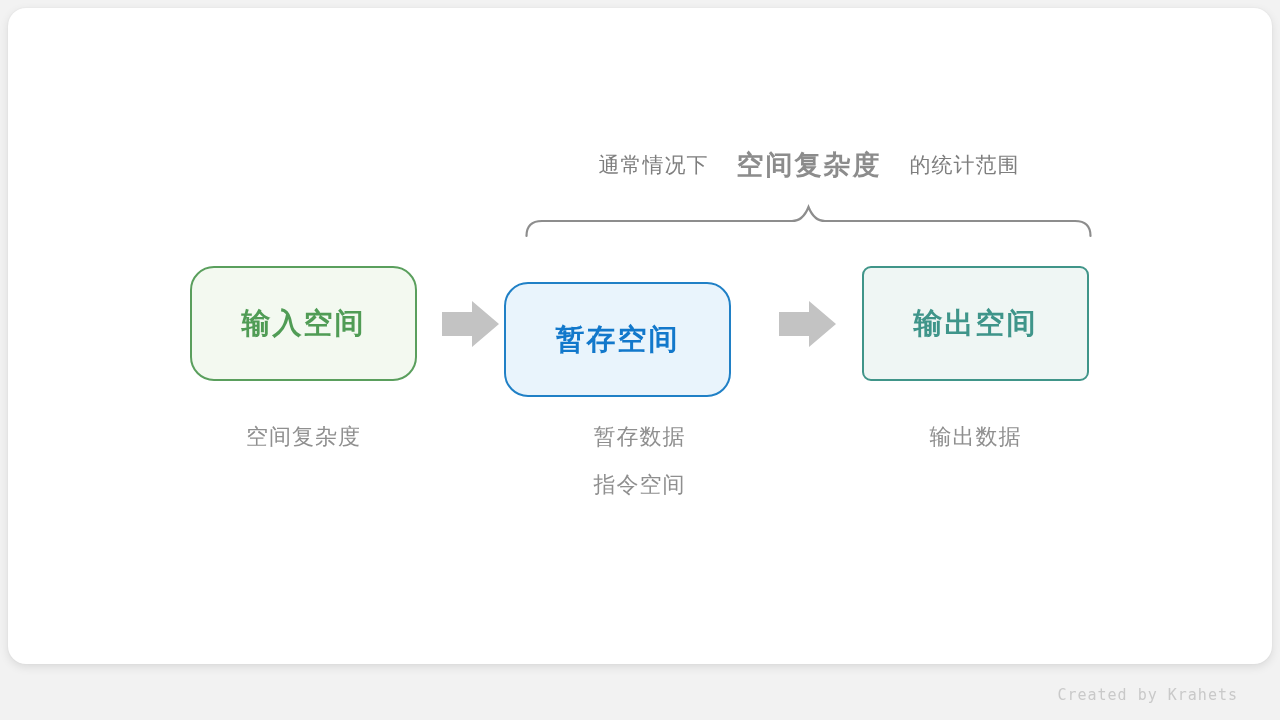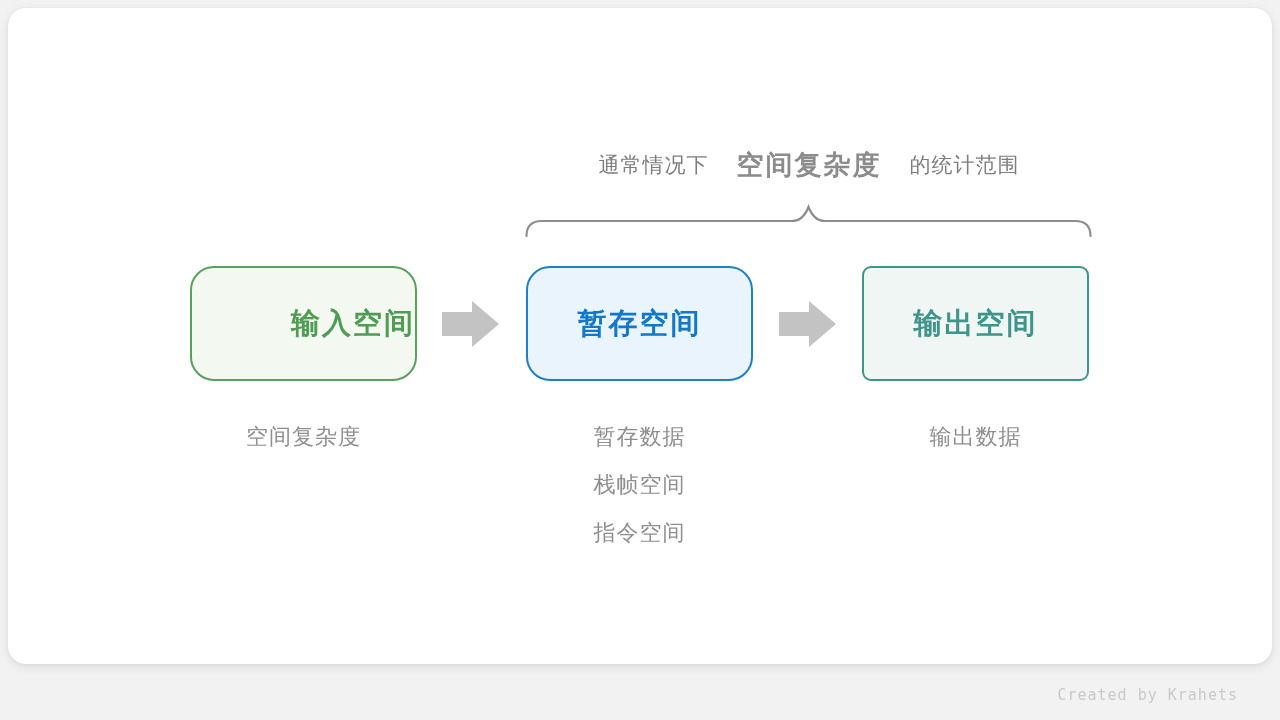--- a/index.html
+++ b/index.html
@@ -42,21 +42,21 @@
     width: 227px; height: 115px;
     box-sizing: border-box;
     border: 2px solid #888;
     border-radius: 24px;
     display: flex; align-items: center; justify-content: center;
   }
   .flow-box .box-label {
     font-size: 29px; font-weight: 700; letter-spacing: 2px;
   }
   #box-input  { left: 182px; }
-  #box-buffer { left: 518px; }
+  #box-buffer { left: 496px; margin-top: 16px; }
   #box-output { left: 854px; }
   
   .arrow {
     position: absolute; top: 293px;
     width: 57px; height: 46px;
   }
   #arrow-1 { left: 434px; }
   #arrow-2 { left: 771px; }
   
   .note-col {
@@ -87,21 +87,21 @@
   <div class="banner">
     <span class="plain">通常情况下</span>
     <span class="strong">空间复杂度</span>
     <span class="plain">的统计范围</span>
   </div>
 
   <svg class="brace" viewBox="0 0 567 34" preserveAspectRatio="none">
     <path class="brace-path" d="M 1.5 32 Q 1.5 17 17 17 L 267 17 Q 278 17 283.5 3 Q 289 17 300 17 L 550 17 Q 565.5 17 565.5 32" fill="none" stroke="#8d8d8d" stroke-width="2.2" stroke-linecap="round"></path>
   </svg>
 
-  <div class="flow-box" id="box-input" style="border-color: rgb(90, 159, 93); background: rgb(243, 249, 240); color: rgb(80, 156, 85); justify-content: flex-end;">
+  <div class="flow-box" id="box-input" style="border-color: rgb(90, 159, 93); background: rgb(243, 249, 240); color: rgb(80, 156, 85);">
     <span class="box-label">输入空间</span>
   </div>
 
   <svg class="arrow" id="arrow-1" viewBox="0 0 57 46">
     <polygon class="arrow-poly" points="0,11 30,11 30,0 57,23 30,46 30,35 0,35" fill="#c3c3c3"></polygon>
   </svg>
 
   <div class="flow-box" id="box-buffer" style="border-color: rgb(32, 128, 198); background: rgb(233, 244, 252); color: rgb(18, 120, 203);">
     <span class="box-label">暂存空间</span>
   </div>
@@ -113,21 +113,20 @@
   <div class="flow-box" id="box-output" style="border-color: rgb(64, 149, 137); background: rgb(239, 246, 244); color: rgb(63, 149, 138); border-radius: 9px;">
     <span class="box-label">输出空间</span>
   </div>
 
   <div class="note-col" id="notes-input">
     <div class="note-line">空间复杂度</div>
   </div>
 
   <div class="note-col" id="notes-buffer">
     <div class="note-line">暂存数据</div>
-    <div class="note-line">栈帧空间</div>
     <div class="note-line">指令空间</div>
   </div>
 
   <div class="note-col" id="notes-output">
     <div class="note-line">输出数据</div>
   </div>
 
   <div class="credit">Created by Krahets</div>
 
 </div>

